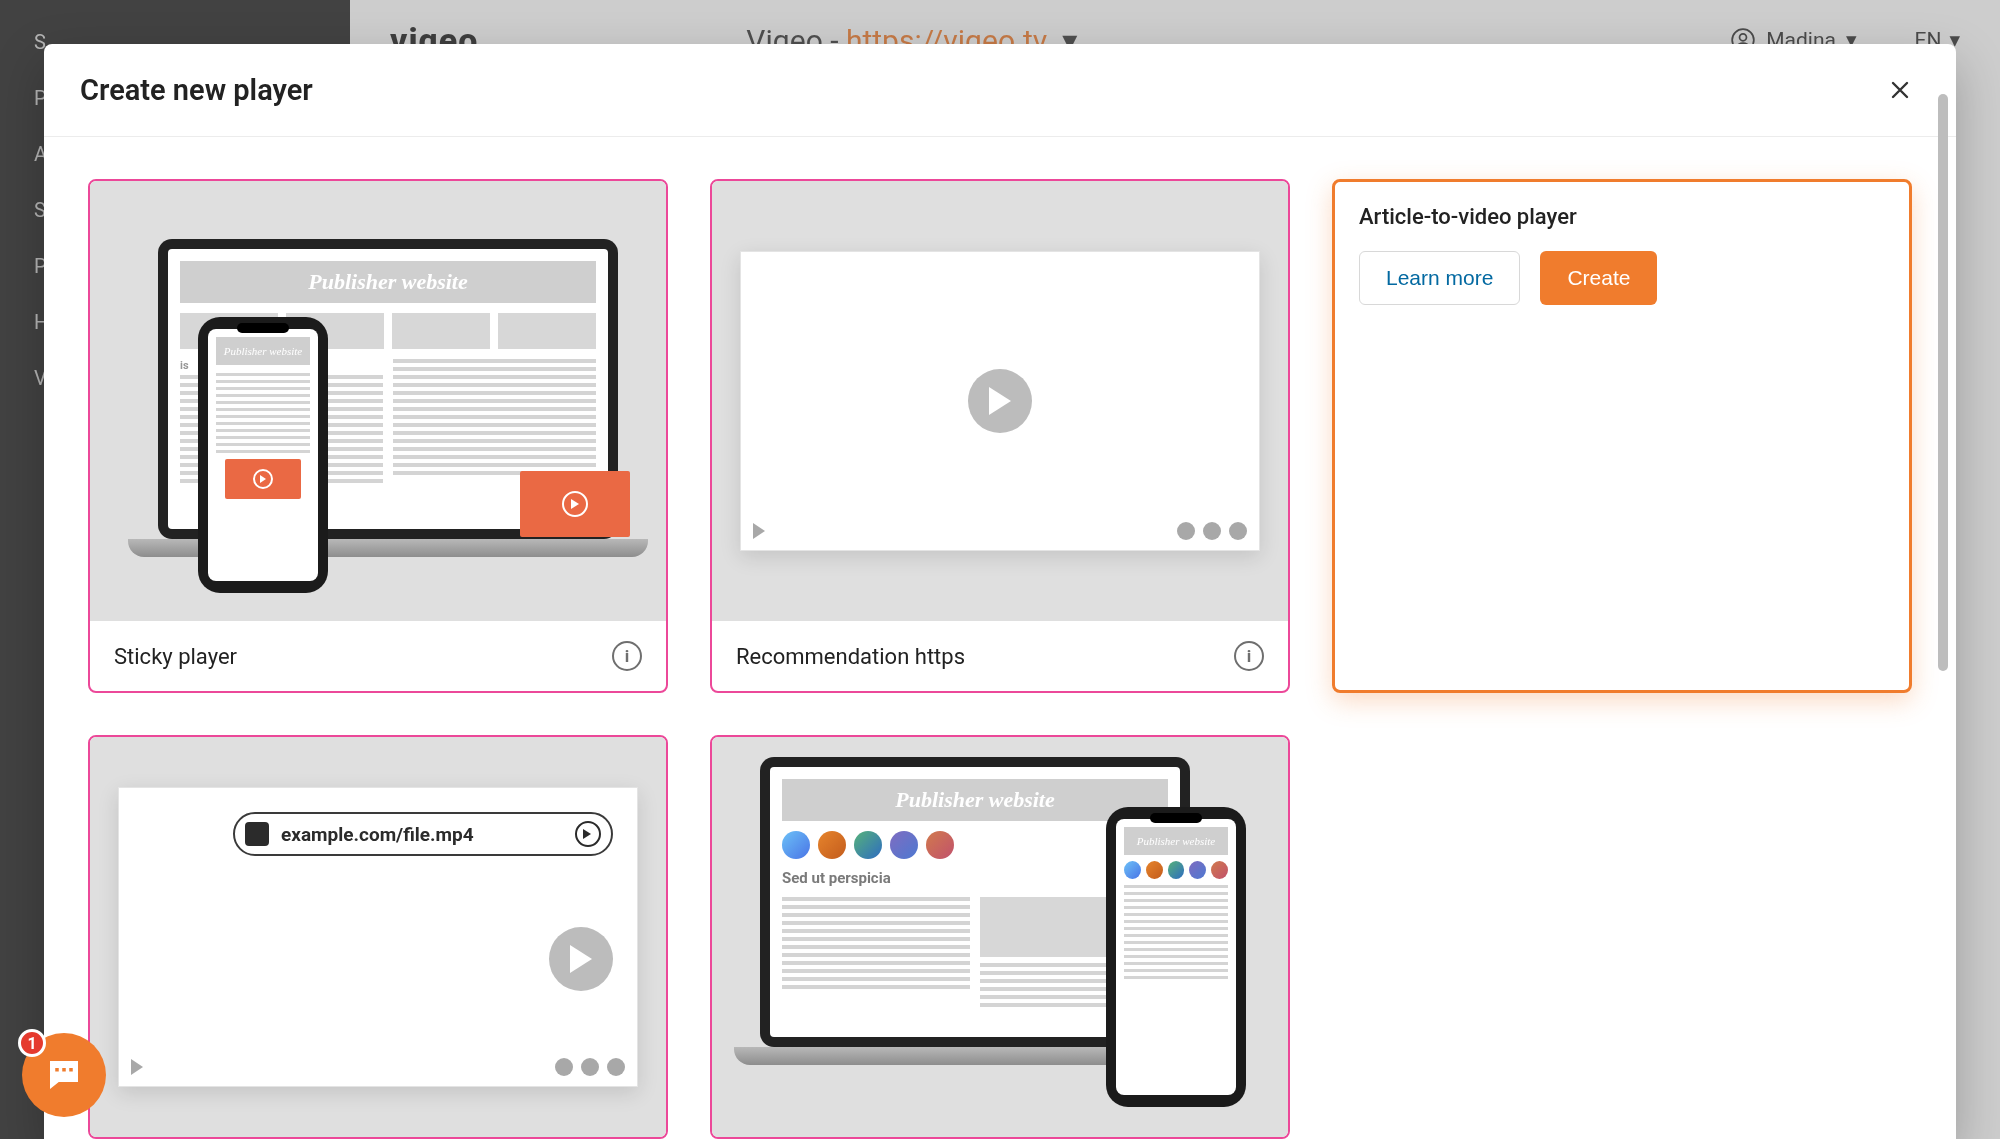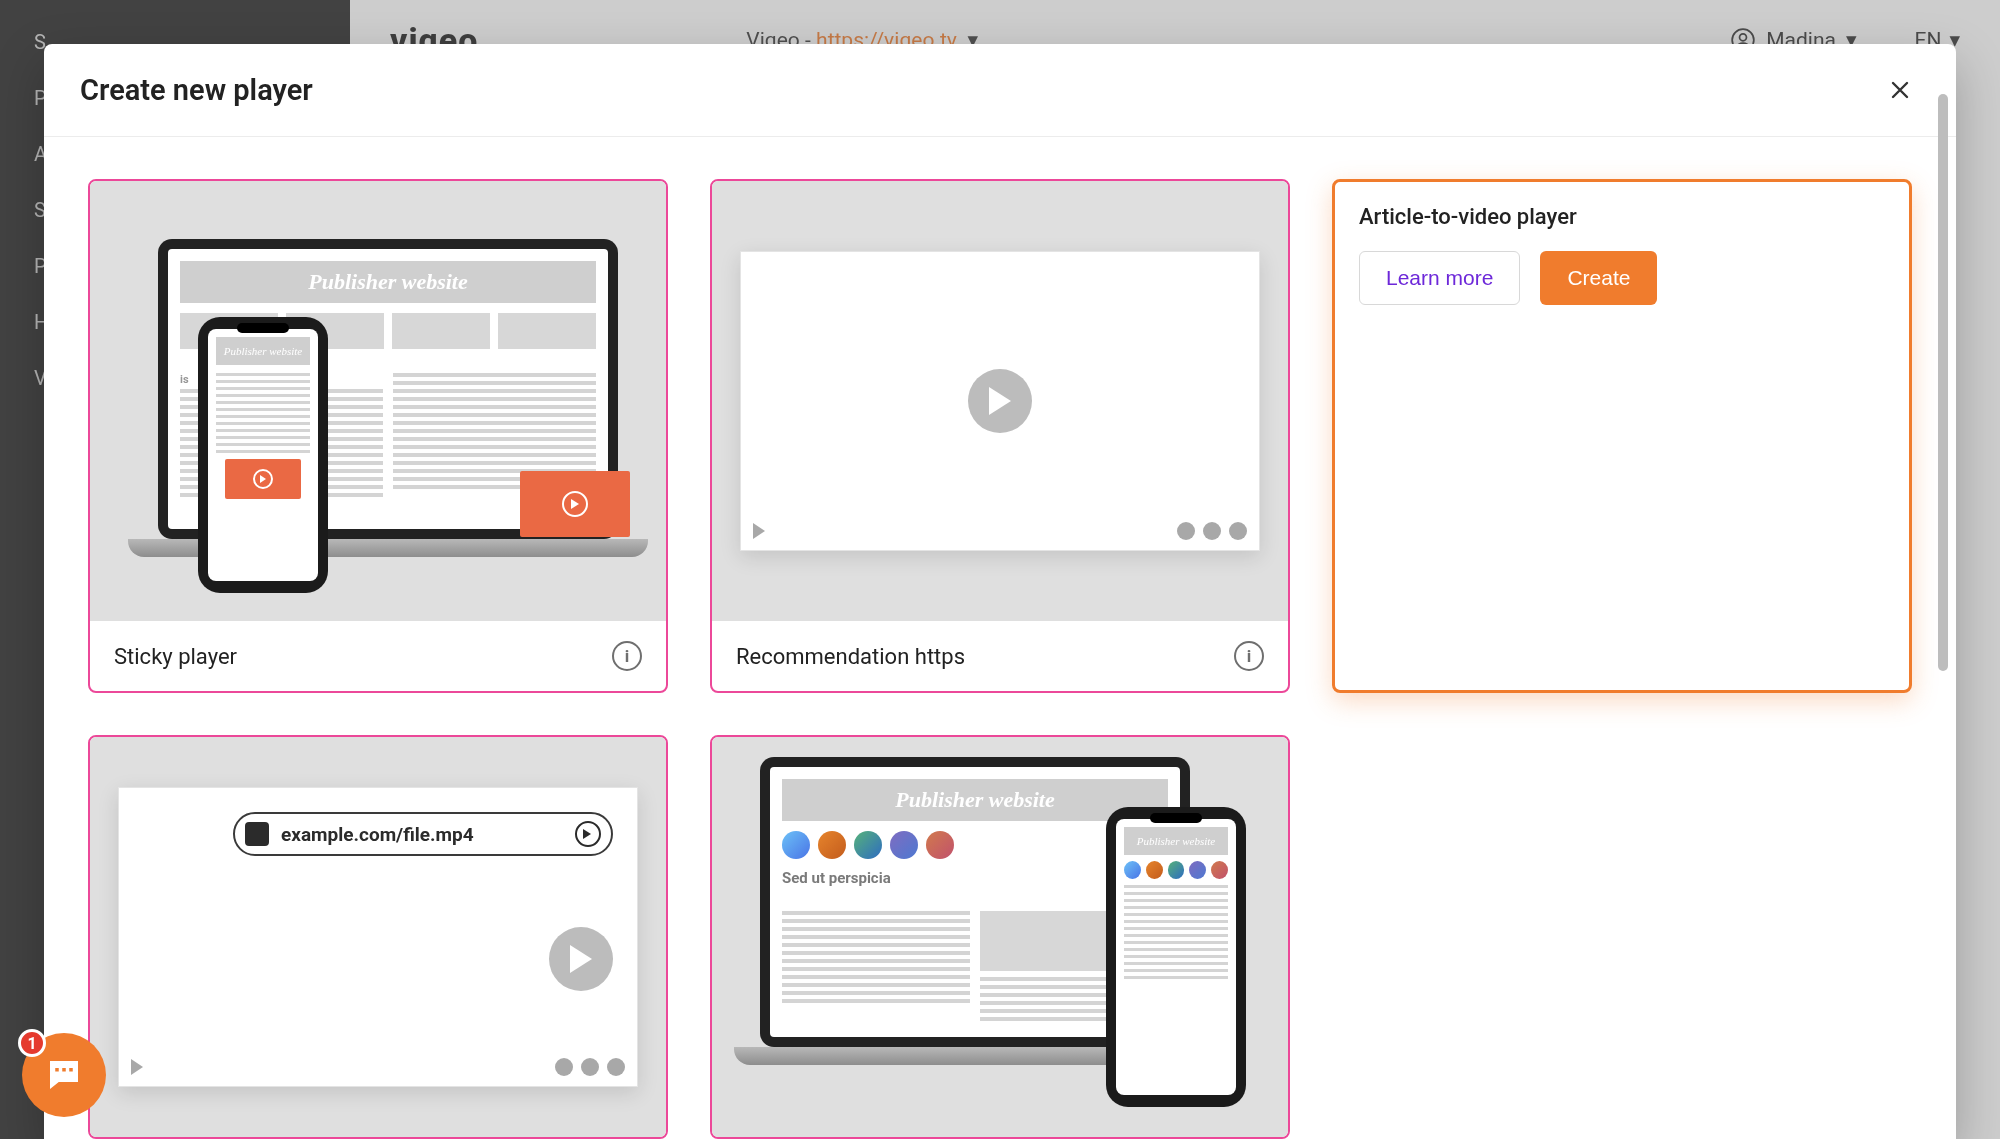--- a/index.html
+++ b/index.html
@@ -4,21 +4,21 @@
 <style>
   * { box-sizing: border-box; margin: 0; padding: 0; }
   html, body { width: 2000px; height: 1139px; font-family: -apple-system, BlinkMacSystemFont, "Segoe UI", Roboto, Arial, sans-serif; background:#fafafa; overflow:hidden; }
 
   
   .bg-app { position:absolute; inset:0; display:flex; }
   .bg-sidebar { width:350px; background:#252525; color:#cfcfcf; padding:30px 34px; display:flex; flex-direction:column; gap:32px; }
   .bg-sidebar-item{ font-size:20px; letter-spacing:.2px; color:#d6d6d6; }
   .bg-topbar { position:absolute; left:350px; right:0; top:0; height:80px; display:flex; align-items:center; gap:18px; padding:0 40px; }
   .bg-logo-text{ font-weight:800; font-size:34px; letter-spacing:1px; color:#1f1f1f;}
-  .bg-site-label{ margin-left:250px; font-size:21px; color:#3a3a3a;}
+  .bg-site-label{ margin-left:250px; font-size:30px; color:#3a3a3a;}
   .bg-site-link{ color:#f07c2d; text-decoration:underline;}
   .bg-user{ margin-left:auto; display:flex; align-items:center; gap:10px; color:#333; font-size:21px;}
   .bg-lang{ display:flex; align-items:center; gap:8px; margin-left:40px; color:#333; font-size:21px;}
 
   
   .overlay{ position:absolute; inset:0; background:rgba(120,120,120,0.35); }
   .modal{ position:absolute; left:44px; right:44px; top:44px; bottom:0; background:#fff; border-radius:8px 8px 0 0; display:flex; flex-direction:column; box-shadow:0 20px 50px rgba(0,0,0,.25); overflow:hidden;}
   .modal-header{ display:flex; align-items:center; justify-content:space-between; padding:26px 36px; border-bottom:1px solid #ececec;}
   .modal-title{ font-size:29px; font-weight:600; color:#222;}
   .close-btn{ width:40px; height:40px; display:flex; align-items:center; justify-content:center; color:#333; cursor:pointer; font-size:28px;}
@@ -30,41 +30,41 @@
   .card .footer{ display:flex; align-items:center; justify-content:space-between; padding:20px 24px;}
   .card .label{ font-size:22px; color:#222;}
   .info-icon{ width:30px; height:30px; border:2px solid #6f6f6f; border-radius:50%; display:flex; align-items:center; justify-content:center; color:#6f6f6f; font-size:17px; font-weight:700;}
 
   .card.selected{ border:3px solid #f07c2d; box-shadow:0 8px 26px rgba(240,124,45,.28);}
   .card.selected .preview{ height:375px; }
   .card.selected .footer{ display:block; padding:22px 24px 24px;}
   .card.selected .label{ font-weight:500; margin-bottom:22px; display:block;}
   .card .actions{ display:flex; gap:20px;}
   .btn{ font-size:21px; padding:14px 26px; border-radius:6px; cursor:pointer; border:1px solid transparent;}
-  .btn-outline{ background:#fff; border-color:#d8d8d8; color:#6d28d9;}
+  .btn-outline{ background:#fff; border-color:#d8d8d8; color:#0369a1;}
   .btn-primary{ background:#f07c2d; color:#fff;}
 
   .scrollbar-track{ position:absolute; right:8px; top:50px; bottom:50px; width:10px;}
   .scrollbar-thumb{ position:absolute; right:0; top:0; width:10px; height:58%; background:#bdbdbd; border-radius:5px;}
 
   
   .chat{ position:absolute; left:22px; bottom:22px; width:84px; height:84px; border-radius:50%; background:#f07c2d; display:flex; align-items:center; justify-content:center;}
   .chat svg{ width:42px; height:42px; fill:#fff;}
   .chat-badge{ position:absolute; top:-4px; left:-4px; width:28px; height:28px; border-radius:50%; background:#e53a2e; color:#fff; font-size:16px; font-weight:700; display:flex; align-items:center; justify-content:center; border:3px solid #fff;}
 
   
 
   
   .p1-wrap{ position:relative; width:560px; height:420px;}
   .laptop{ position:absolute; left:60px; top:48px; width:460px; height:300px; background:#222; border-radius:14px; padding:10px;}
   .laptop .screen{ background:#fff; width:100%; height:100%; border-radius:4px; padding:12px; overflow:hidden;}
   .pub-banner{ background:#cfcfcf; color:#fff; font-size:22px; font-weight:600; text-align:center; padding:8px 0; font-family:Georgia, serif; font-style:italic;}
   .pub-thumbs{ display:flex; gap:8px; margin-top:10px;}
   .pub-thumbs > div{ flex:1; height:36px; background:#d7d7d7;}
-  .article-area{ display:flex; gap:10px; margin-top:24px;}
+  .article-area{ display:flex; gap:10px; margin-top:10px;}
   .article-col{ flex:1;}
   .ln{ height:4px; background:#d4d4d4; margin-bottom:4px;}
   .headline{ font-size:11px; font-weight:700; color:#979797; margin-bottom:3px;}
   .mini-player{ position:absolute; right:28px; bottom:74px; width:110px; height:66px; background:#ea6944; display:flex; align-items:center; justify-content:center; border-radius:2px;}
   .mini-player .pbtn{ width:26px; height:26px; border:2px solid #fff; border-radius:50%; display:flex; align-items:center; justify-content:center;}
   .mini-player .pbtn::after{ content:""; border-style:solid; border-width:5px 0 5px 8px; border-color:transparent transparent transparent #fff;}
   .laptop-base{ position:absolute; left:30px; top:348px; width:520px; height:18px; background:linear-gradient(#b8b8b8,#8d8d8d); border-radius:0 0 16px 16px;}
 
   .phone{ position:absolute; left:100px; top:126px; width:130px; height:276px; background:#1b1b1b; border-radius:22px; padding:12px 10px;}
   .phone::before{ content:""; position:absolute; top:6px; left:50%; transform:translateX(-50%); width:52px; height:10px; background:#000; border-radius:8px;}

